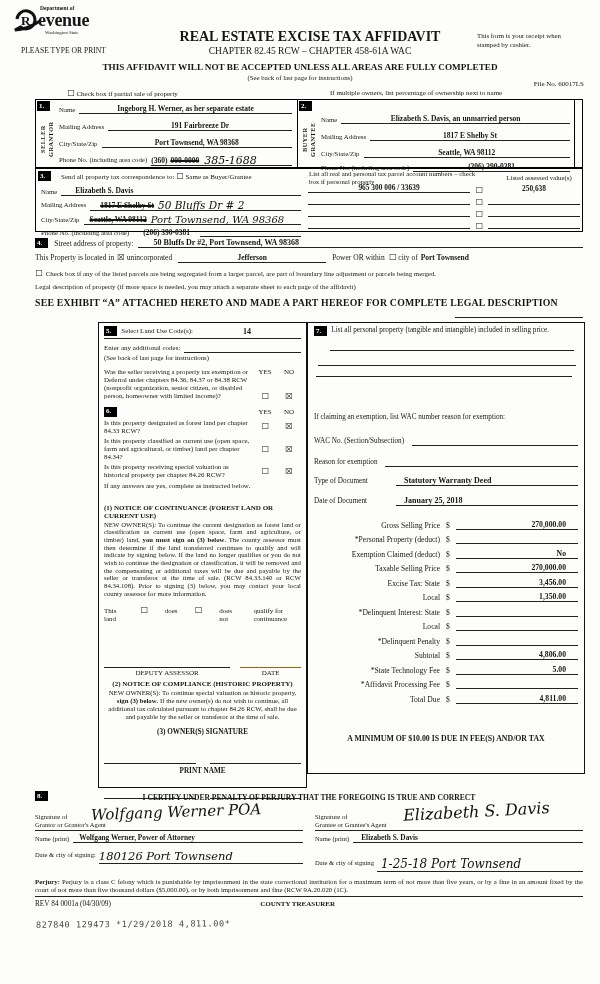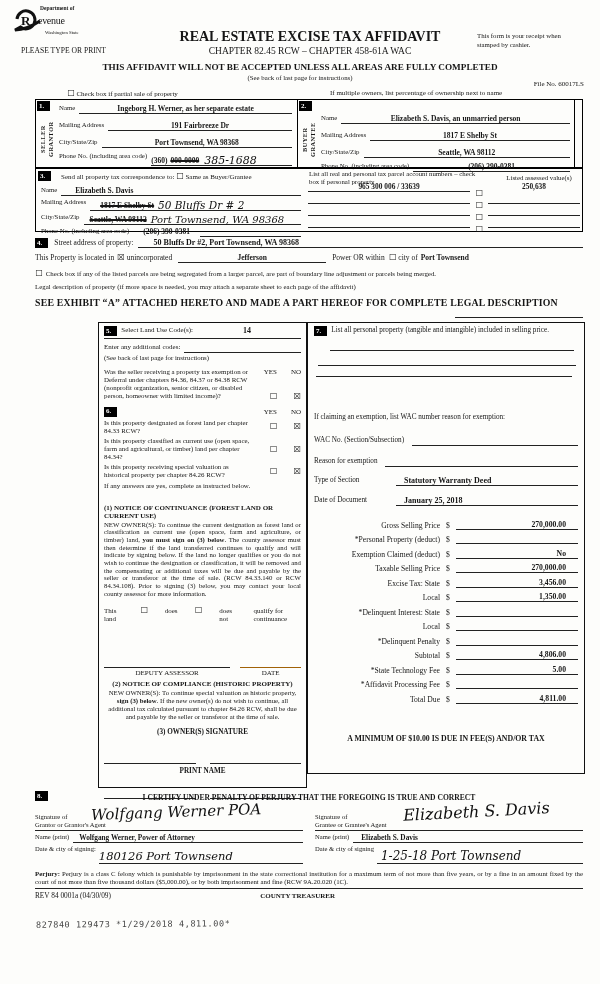--- a/index.html
+++ b/index.html
@@ -6,34 +6,34 @@
   html,body{margin:0;padding:0;background:#d9d9d9;}
   .page{position:relative;width:600px;height:984px;background:#fdfdfb;color:#161616;
         font-family:"Liberation Serif",serif;overflow:hidden;}
   .abs{position:absolute;}
   .b{font-weight:bold;}
   .c{text-align:center;}
   .j{text-align:justify;}
   .badge{display:inline-block;background:#000;color:#fff;font-size:7px;font-weight:bold;
          padding:1.5px 6px 1.5px 2px;line-height:1;}
   .cb{font-family:"DejaVu Sans",sans-serif;font-size:8.5px;line-height:1;display:inline-block;}
-  .row{display:flex;align-items:flex-start;}
+  .row{display:flex;align-items:center;}
   .fill{flex:1;border-bottom:1px solid #222;min-height:9px;}
   .val{border-bottom:1px solid #222;}
   .hand{font-family:"DejaVu Serif",serif;font-style:italic;white-space:nowrap;color:#101010;}
   .strike{text-decoration:line-through;text-decoration-thickness:1.5px;}
   .box{border:1.5px solid #000;box-sizing:border-box;}
   .box1{border:1px solid #111;box-sizing:border-box;}
   .vcol{position:absolute;left:2px;top:15px;bottom:3px;width:18px;display:flex;justify-content:center;gap:1px;}
   .vtext{writing-mode:vertical-rl;transform:rotate(180deg);font-size:6.3px;font-weight:bold;
          letter-spacing:.5px;text-align:center;line-height:1.1;}
   .flab{font-size:6.8px;white-space:nowrap;margin-right:4px;}
   .fval{font-size:7.5px;font-weight:bold;}
   .qtext{flex:1;font-size:6.9px;line-height:1.18;padding-right:2px;}
-  .yn{width:24px;display:flex;flex-direction:column;align-items:flex-end;justify-content:center;font-size:7px;}
+  .yn{width:24px;display:flex;flex-direction:column;align-items:center;justify-content:center;font-size:7px;}
   .mrow{display:flex;align-items:flex-end;height:14.5px;}
   .mlabel{width:126px;text-align:right;font-size:7.6px;white-space:nowrap;}
   .mcur{width:16px;text-align:center;font-size:7.6px;}
   .mline{flex:1;border-bottom:1px solid #222;text-align:right;padding-right:12px;
          font-weight:bold;font-size:7.7px;min-height:9px;}
   .sigline{flex:1;border-bottom:1px solid #222;height:1px;}
   .pline{flex:1;border-bottom:1px solid #222;text-align:center;font-weight:bold;font-size:7.4px;min-height:9px;}
   .pcbw{width:18px;text-align:center;padding-bottom:1px;}
   .aline{width:92px;border-bottom:1px solid #222;text-align:center;font-weight:bold;font-size:7.4px;min-height:9px;}
   .noline{border-bottom:none;}
@@ -43,21 +43,21 @@
 
 <div class="page">
 
   <div class="abs" style="left:13px;top:5px">
     <div style="font-size:5.5px;font-weight:bold;margin-left:27px">Department of</div>
     <div style="display:flex;align-items:center;margin-top:-3px">
       <svg width="30" height="25" viewBox="0 0 30 25">
         <path d="M4,11 a9,9 0 1 1 3.5,8 L2,22 Q14,21.5 27,13" fill="none" stroke="#111" stroke-width="3"></path>
         <text x="8" y="17" font-size="13" font-weight="bold" fill="#111">R</text>
       </svg>
-      <span style="font-weight:normal;font-size:10px;letter-spacing:-.3px;margin-left:-5px">evenue</span>
+      <span style="font-weight:bold;font-size:18px;letter-spacing:-.3px;margin-left:-5px">evenue</span>
     </div>
     <div style="font-size:4.8px;margin-left:32px;margin-top:-3px">Washington State</div>
   </div>
 
   <div class="abs" style="left:21px;top:46px;font-size:7.6px">PLEASE TYPE OR PRINT</div>
 
   <div class="abs c" style="left:140px;top:29px;width:340px">
     <div class="b" style="font-size:14px">REAL ESTATE EXCISE TAX AFFIDAVIT</div>
     <div style="font-size:9.5px;margin-top:1px">CHAPTER 82.45 RCW – CHAPTER 458-61A WAC</div>
   </div>
@@ -329,21 +329,21 @@
 
     <div class="row" style="margin-top:15px">
       <span style="font-size:7.2px;white-space:nowrap;margin-right:8px">WAC No. (Section/Subsection)</span>
       <span class="fill"></span>
     </div>
     <div class="row" style="margin-top:11px">
       <span style="font-size:7.2px;white-space:nowrap;margin-right:8px">Reason for exemption</span>
       <span class="fill"></span>
     </div>
     <div class="row" style="margin-top:9px">
-      <span style="font-size:7.2px;white-space:nowrap;width:82px">Type of Section</span>
+      <span style="font-size:7.2px;white-space:nowrap;width:82px">Type of Document</span>
       <span class="fill b" style="font-size:8px;padding-left:8px">Statutory Warranty Deed</span>
     </div>
     <div class="row" style="margin-top:10px">
       <span style="font-size:7.2px;white-space:nowrap;width:82px">Date of Document</span>
       <span class="fill b" style="font-size:8px;padding-left:8px">January 25, 2018</span>
     </div>
 
     <div style="margin-top:9px">
       <div class="mrow">
           <span class="mlabel">Gross Selling Price</span>
@@ -448,21 +448,21 @@
             <div>Signature of</div>
             <div>Grantee or Grantee's Agent</div>
           </div>
           <span class="hand" style="font-size:16px;position:absolute;left:88px;top:-5px;transform:rotate(-3deg)">Elizabeth S. Davis</span>
         </div>
         <div class="row" style="margin-top:2px">
           <span style="font-size:6.6px;white-space:nowrap;margin-right:4px">Name (print)</span>
           <span class="val b" style="font-size:7.3px;padding:0 8px">Elizabeth S. Davis</span>
           <span class="fill"></span>
         </div>
-        <div class="row" style="margin-top:2px">
+        <div class="row" style="margin-top:10px">
           <span style="font-size:6.6px;white-space:nowrap;margin-right:3px">Date &amp; city of signing</span>
           <span class="fill"><span class="hand" style="font-size:12px;position:relative;top:1px;margin-left:4px">1-25-18  Port Townsend</span></span>
         </div>
       </div>
     </div>
 
     <div class="j" style="font-size:6.8px;line-height:1.22;margin-top:6px;border-bottom:1px solid #222;padding-bottom:1px">
       <span class="b">Perjury:</span>
       <span>Perjury is a class C felony which is punishable by imprisonment in the state correctional institution for a maximum term of not more than five years, or by a fine in an amount fixed by the court of not more than five thousand dollars ($5,000.00), or by both imprisonment and fine (RCW 9A.20.020 (1C).</span>
     </div>

